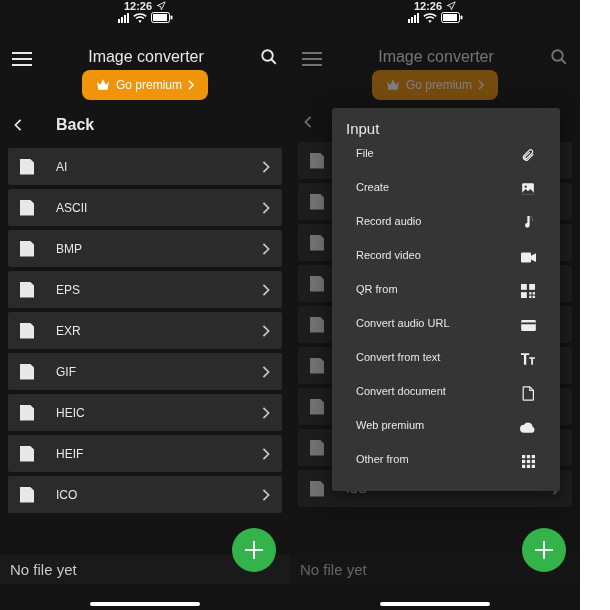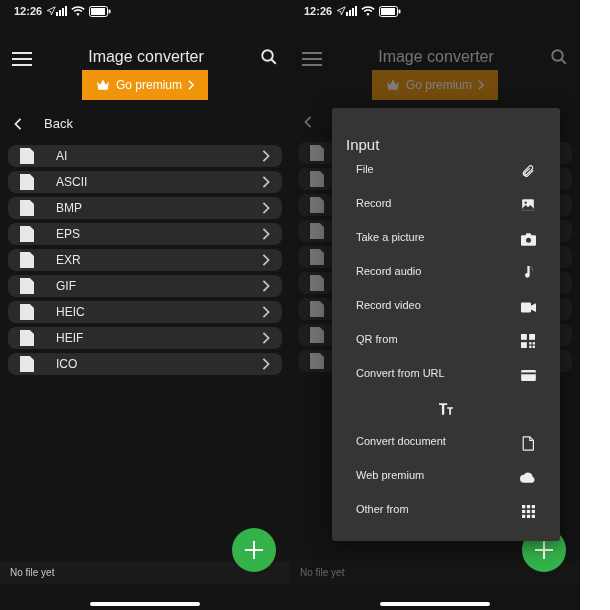--- a/index.html
+++ b/index.html
@@ -1,43 +1,43 @@
 <!DOCTYPE html>
 <html><head>
 <meta charset="utf-8">
 <style>
 * { margin: 0; padding: 0; box-sizing: border-box; font-family: -apple-system, Helvetica, Arial, sans-serif; }
 body { background: #fff; width: 610px; height: 610px; display: flex; overflow: hidden; }
 .phone { width: 290px; height: 610px; background: #141414; color: #e8e8e8; position: relative; overflow: hidden; }
 .phone.right { background: #131313; }
 .dim { opacity: 0.45; }
-.status-bar { height: 22px; display: flex; justify-content: flex-start; align-items: center; padding: 0 14px; font-size: 11px; font-weight: 600; }
+.status-bar { height: 22px; display: flex; justify-content: space-between; align-items: center; padding: 0 14px; font-size: 11px; font-weight: 600; flex-direction: column; }
 .status-left { display: flex; align-items: center; gap: 4px; }
 .status-right { display: flex; align-items: center; gap: 4px; }
 .header { height: 44px; display: flex; align-items: flex-end; padding: 0 12px; }
 .ham { width: 20px; display: flex; flex-direction: column; gap: 4px; }
 .ham div { height: 2px; background: #e8e8e8; }
 .title { flex: 1; text-align: center; font-size: 16px; font-weight: 500; }
 .search { font-size: 16px; }
-.premium { background: #f0940b; color: #fff; border-radius: 0; height: 30px; display: inline-flex; align-items: center; gap: 6px; padding: 0 14px; font-size: 12px; font-weight: 500; margin: 4px auto 10px; }
+.premium { background: #f0940b; color: #fff; border-radius: 8px; height: 30px; display: inline-flex; align-items: center; gap: 6px; padding: 0 14px; font-size: 12px; font-weight: 500; margin: 4px auto 10px; }
 .premium-wrap { text-align: center; }
-.back-row { display: flex; align-items: center; gap: 22px; padding: 6px 14px 14px; font-size: 13px; }
+.back-row { display: flex; align-items: center; gap: 34px; padding: 6px 14px 14px; font-size: 16px; font-weight: bold; }
 .list { padding: 0 8px; }
-.item { background: #2b2b2b; height: 22px; margin-bottom: 4px; border-radius: 8px; display: flex; align-items: center; padding: 0 12px; }
+.item { background: #2b2b2b; height: 37px; margin-bottom: 4px; border-radius: 2px; display: flex; align-items: center; padding: 0 12px; }
 .doc-icon { width: 14px; height: 16px; background: #e8e8e8; clip-path: polygon(0 0, 70% 0, 100% 25%, 100% 100%, 0 100%); margin-right: 22px; }
 .item-label { flex: 1; font-size: 12px; color: #e8e8e8; }
 .chev { font-size: 14px; color: #c8c8c8; }
 .fab { position: absolute; bottom: 38px; right: 14px; width: 44px; height: 44px; border-radius: 50%; background: #34b34a; display: flex; align-items: center; justify-content: center; z-index: 5; }
 .fab::before, .fab::after { content: ""; position: absolute; background: #fff; }
 .fab::before { width: 18px; height: 2px; }
 .fab::after { width: 2px; height: 18px; }
-.nofile { position: absolute; bottom: 26px; left: 0; right: 0; background: #1a1a1a; color: #c8c8c8; font-size: 10px; padding: 6px 10px; }
+.nofile { position: absolute; bottom: 26px; left: 0; right: 0; background: #1a1a1a; color: #c8c8c8; font-size: 15px; padding: 6px 10px; }
 .home-ind { position: absolute; bottom: 4px; left: 50%; transform: translateX(-50%); width: 110px; height: 4px; background: #fff; border-radius: 3px; }
 .sheet { position: absolute; top: 108px; left: 42px; right: 20px; background: #353535; border-radius: 3px; padding: 12px 0 4px; z-index: 10; box-shadow: 0 4px 20px rgba(0,0,0,0.5); }
-.sheet-title { font-size: 15px; font-weight: 500; padding: 0 14px 10px; margin-top: 16px; }
+.sheet-title { font-size: 15px; font-weight: 500; padding: 0 14px 10px; }
 .sheet-item { display: flex; align-items: flex-start; height: 34px; padding: 0 24px; font-size: 11px; }
 .sheet-item span:first-child { flex: 1; }
 .ic { width: 16px; height: 16px; display: flex; align-items: center; justify-content: center; color: #eee; }
 svg { display: block; }
 .bars { display: inline-flex; align-items: flex-end; gap: 1px; }
 .bars i { width: 2px; background: #fff; display: block; }
 .bars i:nth-child(1){height:4px}.bars i:nth-child(2){height:6px}.bars i:nth-child(3){height:8px}.bars i:nth-child(4){height:10px}
 </style>
 </head>
 <body>
@@ -292,35 +292,26 @@
     <div class="sheet-title">Input</div>
     <div class="sheet-item">
         <span>File</span>
         <span class="ic">
           <svg width="14" height="16" viewBox="0 0 24 24" fill="none" stroke="#eee" stroke-width="2">
             <path d="M21 11l-9 9a5 5 0 01-7-7l9-9a3.5 3.5 0 015 5l-9 9a2 2 0 01-3-3l8-8"></path>
           </svg>
         </span>
       </div>
     <div class="sheet-item">
-        <span>Record</span>
+        <span>Create</span>
         <span class="ic">
           <svg width="14" height="14" viewBox="0 0 24 24" fill="#eee">
             <rect x="2" y="2" width="20" height="20" rx="2"></rect>
             <circle cx="8" cy="8" r="2" fill="#353535"></circle>
             <path d="M2 18l6-6 4 4 4-4 6 6v4H2z" fill="#353535"></path>
-          </svg>
-        </span>
-      </div>
-    <div class="sheet-item">
-        <span>Take a picture</span>
-        <span class="ic">
-          <svg width="15" height="13" viewBox="0 0 24 20" fill="#eee">
-            <path d="M9 0h6l2 3h5a2 2 0 012 2v13a2 2 0 01-2 2H2a2 2 0 01-2-2V5a2 2 0 012-2h5l2-3z"></path>
-            <circle cx="12" cy="11" r="4" fill="#353535"></circle>
           </svg>
         </span>
       </div>
     <div class="sheet-item">
         <span>Record audio</span>
         <span class="ic">
           <svg width="11" height="14" viewBox="0 0 16 24" fill="#eee">
             <path d="M6 0h4v16a4 4 0 11-4-4V0z"></path>
             <path d="M10 0c4 2 6 6 4 10V3c-1-2-2-2-4-3z"></path>
           </svg>
@@ -343,29 +334,30 @@
             <rect x="14" y="0" width="10" height="10"></rect>
             <rect x="0" y="14" width="10" height="10"></rect>
             <rect x="14" y="14" width="4" height="4"></rect>
             <rect x="20" y="14" width="4" height="4"></rect>
             <rect x="14" y="20" width="4" height="4"></rect>
             <rect x="20" y="20" width="4" height="4"></rect>
           </svg>
         </span>
       </div>
     <div class="sheet-item">
-        <span>Convert from URL</span>
+        <span>Convert audio URL</span>
         <span class="ic">
           <svg width="15" height="11" viewBox="0 0 24 18" fill="#eee">
             <rect x="0" y="0" width="24" height="18" rx="2"></rect>
             <rect x="0" y="4" width="24" height="3" fill="#353535"></rect>
           </svg>
         </span>
       </div>
     <div class="sheet-item">
+        <span>Convert from text</span>
         <span class="ic">
           <svg width="14" height="12" viewBox="0 0 24 20" fill="#eee">
             <path d="M0 0h14v3H9v17H5V3H0V0z"></path>
             <path d="M14 7h10v2.5h-3.5V20h-3V9.5H14V7z"></path>
           </svg>
         </span>
       </div>
     <div class="sheet-item">
         <span>Convert document</span>
         <span class="ic">

